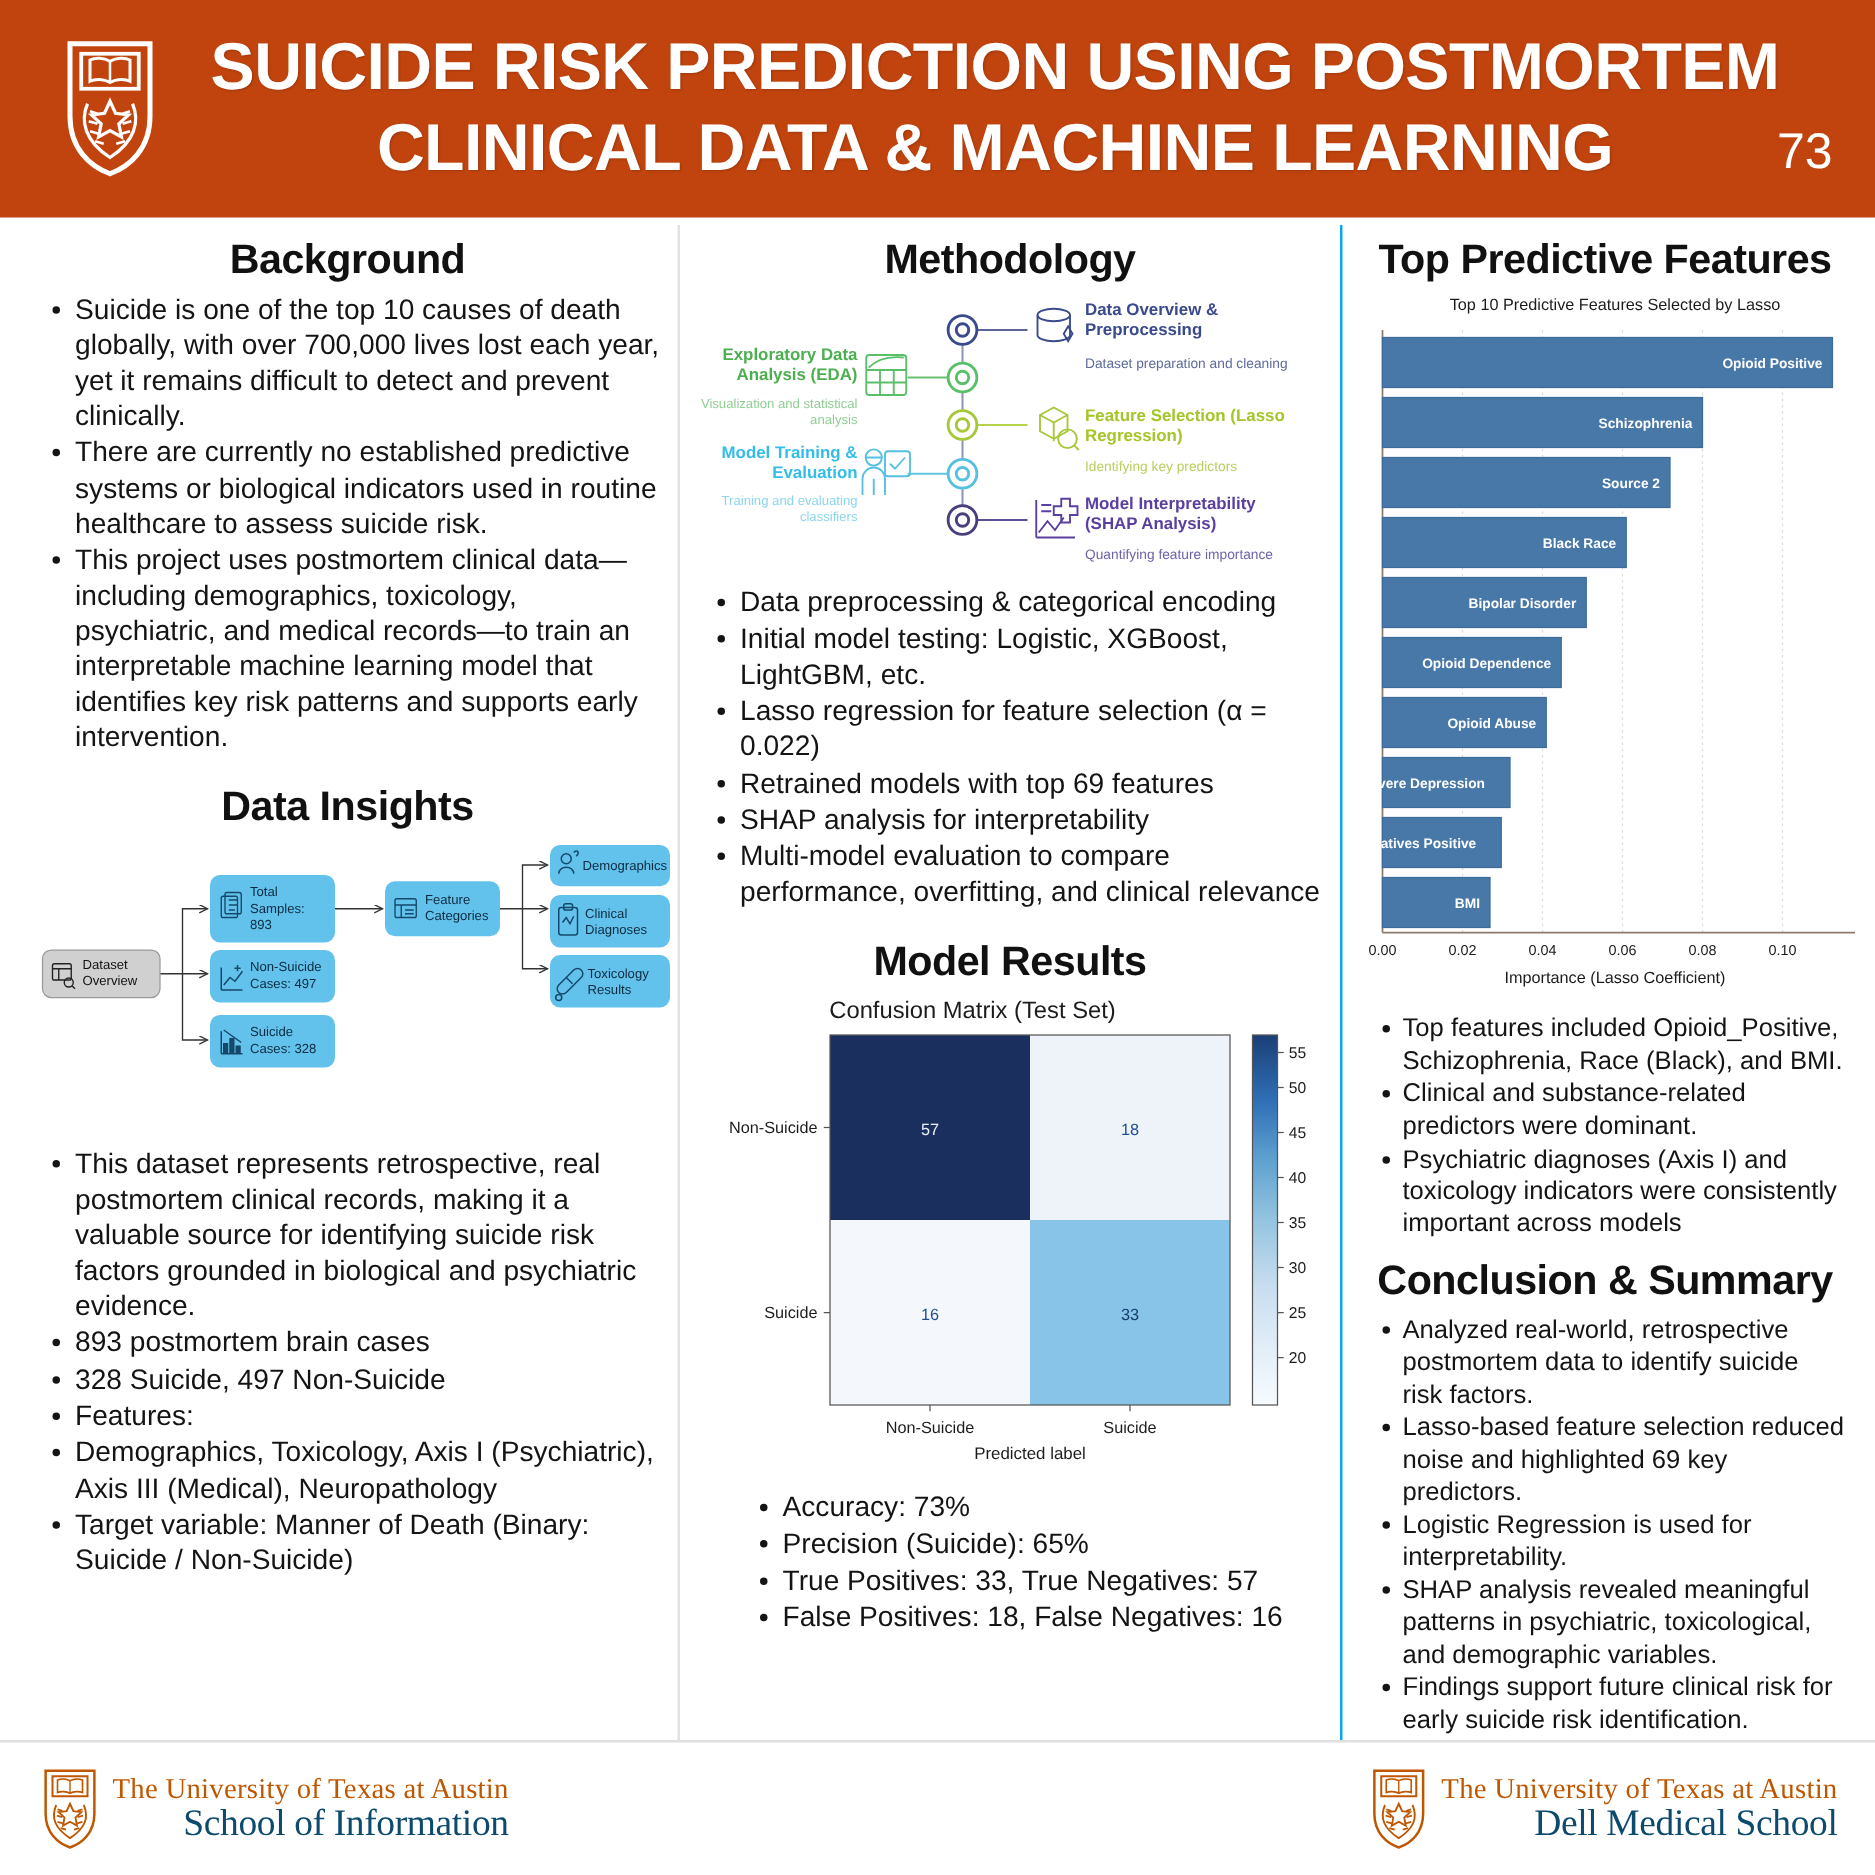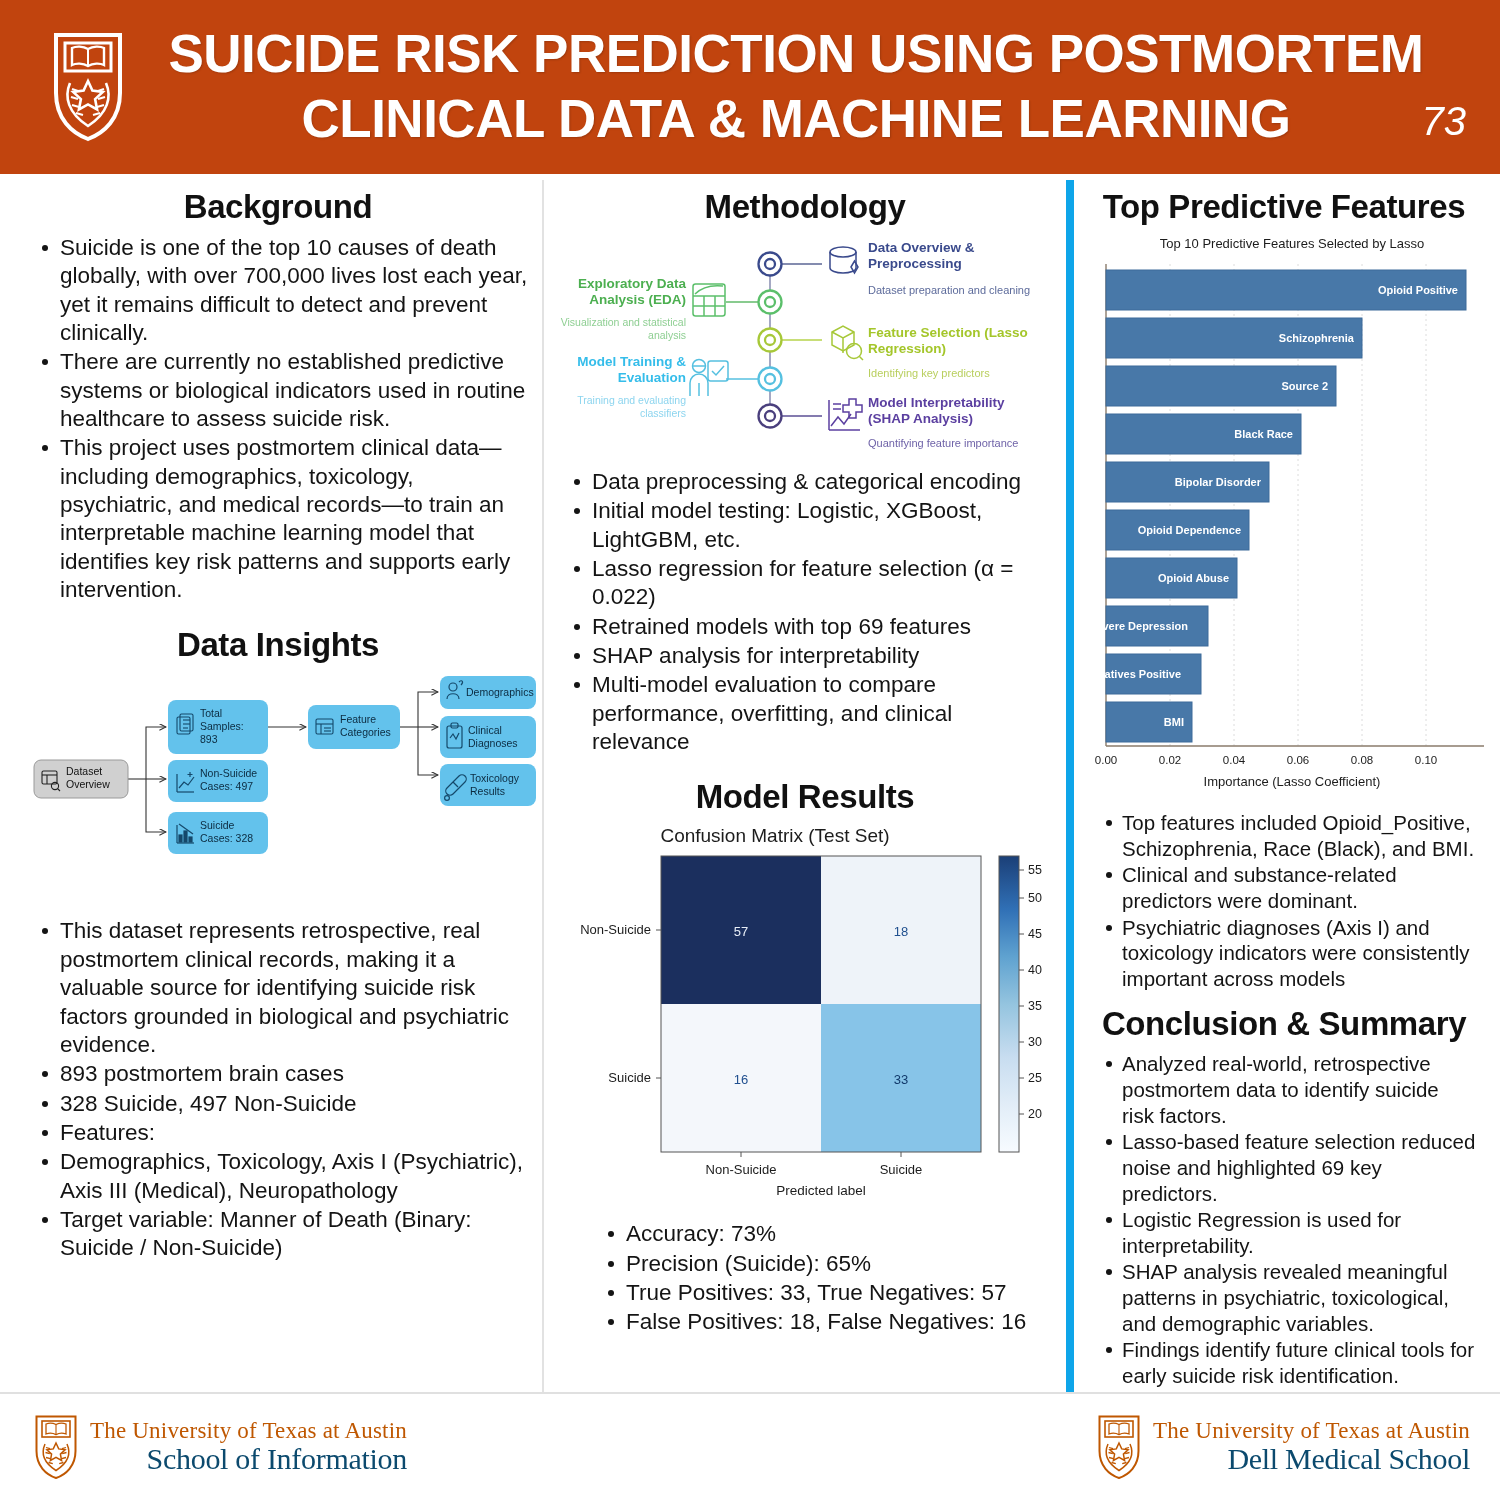--- a/index.html
+++ b/index.html
@@ -32,33 +32,32 @@
     text-transform: uppercase;
     text-shadow: 1px 1px 2px rgba(0,0,0,.18);
   }
   #poster-number {
     color: #fff;
     font-size: 40px;
     font-weight: 400;
     position: absolute;
     right: 34px;
     bottom: 30px;
-    font-style: italic;
   }
 
   
   #content {
     display: flex;
     height: 1218px;
     padding: 6px 14px 0 14px;
     border-radius: 18px;
   }
   .col { position: relative; }
   .col-left   { width: 528px; padding: 6px 14px 0 14px; }
-  .col-mid    { width: 532px; padding: 6px 16px 0 16px; border-left: 2px solid #e2e2e2; border-right: 8px solid #0ea5e9; }
+  .col-mid    { width: 532px; padding: 6px 16px 0 16px; border-left: 2px solid #e2e2e2; border-right: 2px solid #0ea5e9; }
   .col-right  { width: 412px; padding: 6px 10px 0 18px; }
 
   h2.section {
     text-align: center;
     font-size: 33px;
     font-weight: 700;
     letter-spacing: -0.4px;
     margin: 2px 0 8px 0;
     color: #111;
   }
@@ -508,21 +507,21 @@
       <li>Psychiatric diagnoses (Axis I) and toxicology indicators were consistently important across models</li>
     </ul>
 
     <h2 class="section" style="margin-top:14px;">Conclusion &amp; Summary</h2>
 
     <ul class="bullets">
       <li>Analyzed real-world, retrospective postmortem data to identify suicide risk factors.</li>
       <li>Lasso-based feature selection reduced noise and highlighted 69 key predictors.</li>
       <li>Logistic Regression is used for interpretability.</li>
       <li>SHAP analysis revealed meaningful patterns in psychiatric, toxicological, and demographic variables.</li>
-      <li>Findings identify future clinical tools for early suicide risk identification.</li>
+      <li>Findings support future clinical risk for early suicide risk identification.</li>
     </ul>
   </div>
 </div>
 
 <div id="footer">
 
   <div class="logo-lockup">
     <svg class="logo-shield" viewBox="0 0 44 66">
       <path d="M2.5 2.5 H41.5 V37 C41.5 52 32 60.5 22 64 C12 60.5 2.5 52 2.5 37 Z" fill="none" stroke="#bf5700" stroke-width="2"></path>
       <rect x="8" y="7" width="28" height="16" fill="none" stroke="#bf5700" stroke-width="1.6"></rect>

